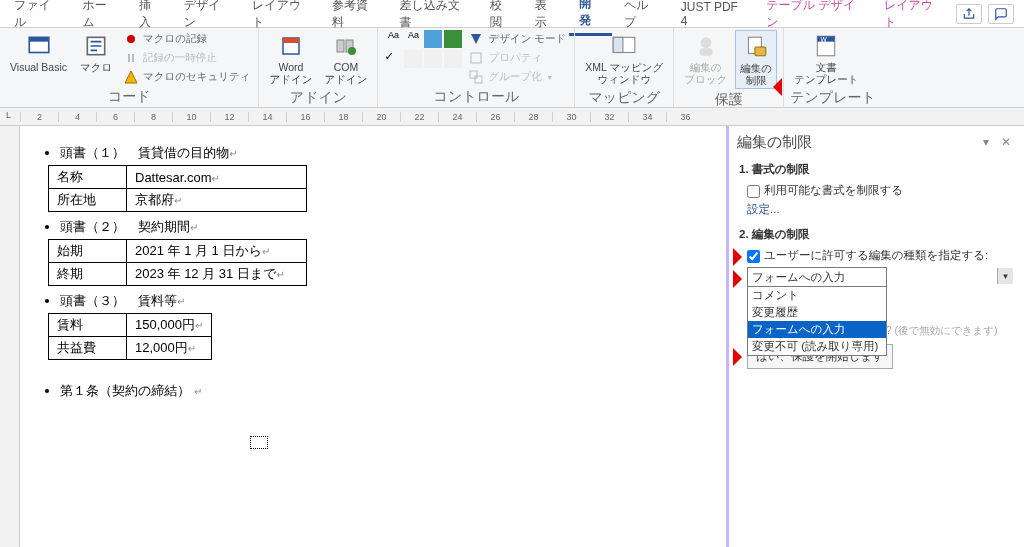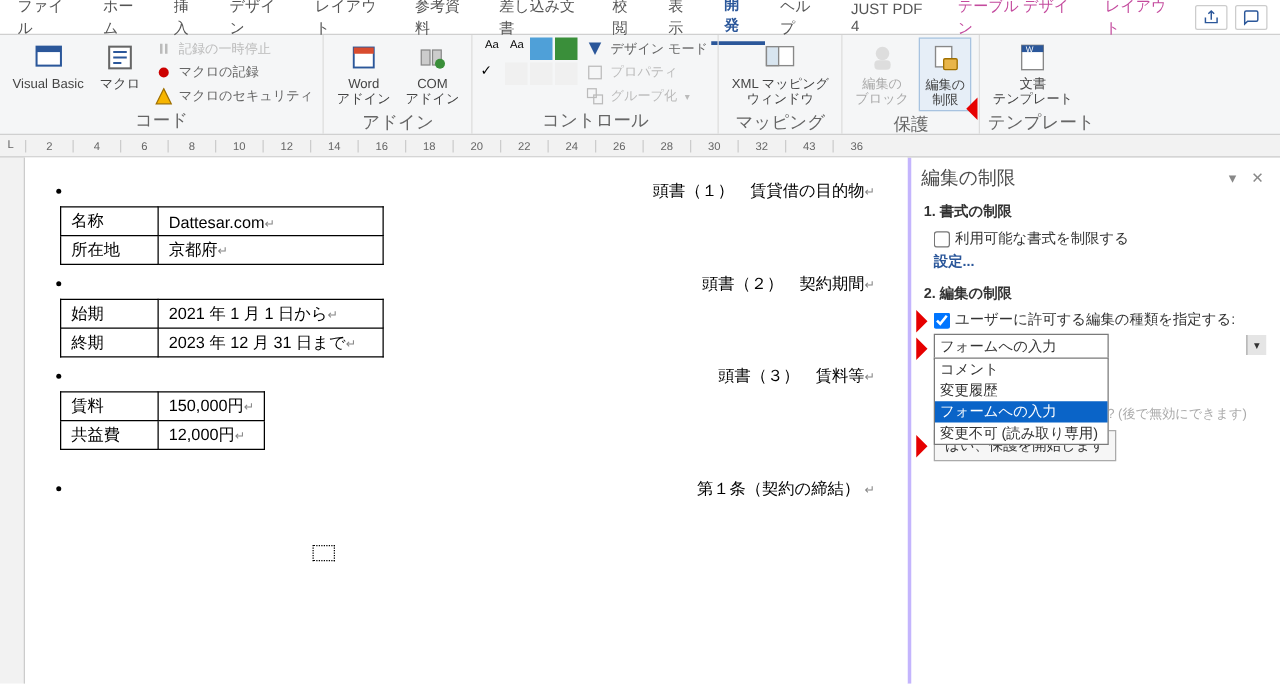--- a/index.html
+++ b/index.html
@@ -28,38 +28,38 @@
 .ribbon .highlight::after { content: ""; position: absolute; right: -6px; bottom: -8px; width: 0; height: 0; border: 9px solid transparent; border-right-color: #e60000; transform: rotate(0deg); }
 
 .ruler { height: 18px; background: #f2f2f2; border-bottom: 1px solid #ccc; display: flex; align-items: center; font-size: 9px; color: #666; padding-left: 20px; gap: 0; position: relative; }
 .ruler .rlabel { position: absolute; left: 6px; top: 2px; font-size: 9px; }
 .ruler-tick { width: 38px; text-align: center; border-left: 1px solid #ccc; }
 
 .workspace { display: flex; height: calc(547px - 28px - 80px - 18px); }
 .vruler { width: 20px; background: #f2f2f2; border-right: 1px solid #ccc; }
 .doc { flex: 1; background: #fff; padding: 18px 26px; overflow: hidden; color: #000; position: relative; }
 .doc ul { list-style: disc; margin-left: 14px; }
-.doc li { margin-bottom: 3px; font-size: 13px; text-align: right; }
+.doc li { margin-bottom: 3px; font-size: 13px; }
 .doc table { border-collapse: collapse; margin: 2px 0 6px 2px; }
 .doc td { border: 1px solid #000; padding: 2px 8px; font-size: 13px; min-width: 78px; height: 22px; }
 .doc td.val { min-width: 180px; }
 .ret { color: #888; font-size: 10px; }
 .doc .para { font-size: 13px; line-height: 1.6; margin-left: 28px; text-align: justify; }
 .sel-box { position: absolute; width: 18px; height: 13px; border: 1px dotted #000; }
 
 .pane { width: 298px; border-left: 3px solid #c4b5fd; background: #fff; display: flex; flex-direction: column; }
 .pane-hd { display: flex; align-items: center; padding: 6px 8px; }
 .pane-hd h3 { font-size: 15px; font-weight: normal; color: #4b4b4b; flex: 1; }
 .pane-hd .pbtn { width: 20px; height: 20px; color: #888; display: flex; align-items: center; justify-content: center; cursor: pointer; }
 .pane-body { padding: 4px 10px; font-size: 11.5px; color: #333; position: relative; }
 .sect { margin-bottom: 10px; }
 .sect-t { font-weight: bold; margin-bottom: 6px; font-size: 11.5px; }
 .chk { display: flex; align-items: flex-end; gap: 4px; padding-left: 8px; margin-bottom: 4px; }
 .chk input { margin-top: 2px; }
-.lnk { color: #2b579a; padding-left: 8px; cursor: pointer; font-weight: bold; }
+.lnk { color: #2b579a; padding-left: 8px; cursor: pointer; }
 .combo { position: relative; margin-left: 8px; }
 .combo-input { width: 140px; border: 1px solid #7a7a7a; background: #fff; padding: 2px 18px 2px 4px; font-size: 11.5px; }
 .combo-arrow { position: absolute; right: 1px; top: 1px; width: 16px; height: 16px; background: #e5e5e5; border-left: 1px solid #aaa; display: flex; align-items: center; justify-content: center; font-size: 9px; }
 .combo-list { position: absolute; top: 19px; left: 0; width: 140px; border: 1px solid #7a7a7a; background: #fff; z-index: 10; }
 .combo-list div { padding: 1px 4px; font-size: 11.5px; }
 .combo-list .sel { background: #0a64c8; color: #fff; }
 .hint { color: #aaa; font-size: 10.5px; margin-left: 8px; margin-top: 36px; }
 .startbtn { border: 1px solid #aaa; background: #f6f6f6; padding: 4px 8px; font-size: 11.5px; margin-left: 8px; margin-top: 6px; display: inline-block; }
 .red-arrow { position: absolute; width: 0; height: 0; border: 9px solid transparent; border-left-color: #e60000; }
 .red-arrow.r1 { left: -6px; top: 0px; }
@@ -116,36 +116,36 @@
       <div class="vbtn">
         <span class="icn">
             <svg width="26" height="26" viewBox="0 0 24 24">
               <rect x="4" y="4" width="16" height="16" fill="#fff" stroke="#666" stroke-width="1.5"></rect>
               <path d="M7 8h10M7 12h10M7 16h6" stroke="#2b579a" stroke-width="1.5"></path>
             </svg>
           </span>
         <span class="lbl">マクロ</span>
       </div>
       <div class="hlist">
+        <div class="hitem">
+            <span class="icnbox">
+              <svg width="14" height="14" viewBox="0 0 14 14">
+                <circle cx="7" cy="7" r="4" fill="#c00"></circle>
+              </svg>
+            </span>
+            <span>マクロの記録</span>
+          </div>
         <div class="hitem disabled">
             <span class="icnbox">
               <svg width="14" height="14" viewBox="0 0 14 14">
                 <rect x="4" y="3" width="2" height="8" fill="#bbb"></rect>
                 <rect x="8" y="3" width="2" height="8" fill="#bbb"></rect>
               </svg>
             </span>
             <span>記録の一時停止</span>
-          </div>
-        <div class="hitem">
-            <span class="icnbox">
-              <svg width="14" height="14" viewBox="0 0 14 14">
-                <circle cx="7" cy="7" r="4" fill="#c00"></circle>
-              </svg>
-            </span>
-            <span>マクロの記録</span>
           </div>
         <div class="hitem">
             <span class="icnbox">
               <svg width="14" height="14" viewBox="0 0 14 14">
                 <polygon points="7,1 1,13 13,13" fill="#f7b500" stroke="#a07000"></polygon>
               </svg>
             </span>
             <span>マクロのセキュリティ</span>
           </div>
       </div>
@@ -295,21 +295,21 @@
   <div class="ruler-tick">14</div>
   <div class="ruler-tick">16</div>
   <div class="ruler-tick">18</div>
   <div class="ruler-tick">20</div>
   <div class="ruler-tick">22</div>
   <div class="ruler-tick">24</div>
   <div class="ruler-tick">26</div>
   <div class="ruler-tick">28</div>
   <div class="ruler-tick">30</div>
   <div class="ruler-tick">32</div>
-  <div class="ruler-tick">43</div>
+  <div class="ruler-tick">34</div>
   <div class="ruler-tick">36</div>
 </div>
 
 <div class="workspace">
   <div class="vruler"></div>
 
   <div class="doc">
     <ul>
       <li><span>頭書（１）　賃貸借の目的物</span><span class="ret">↵</span></li>
     </ul>

